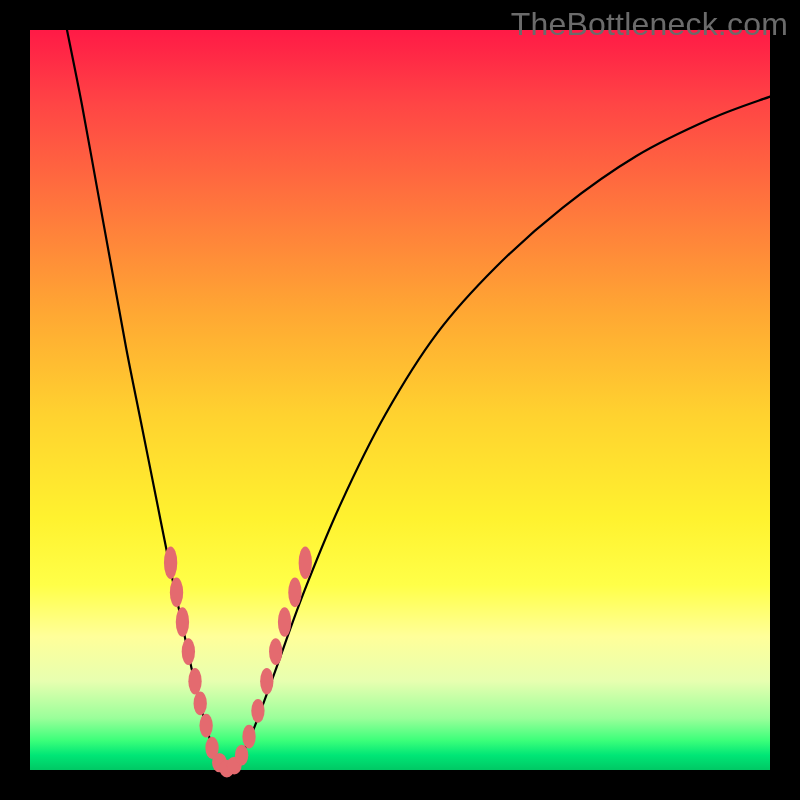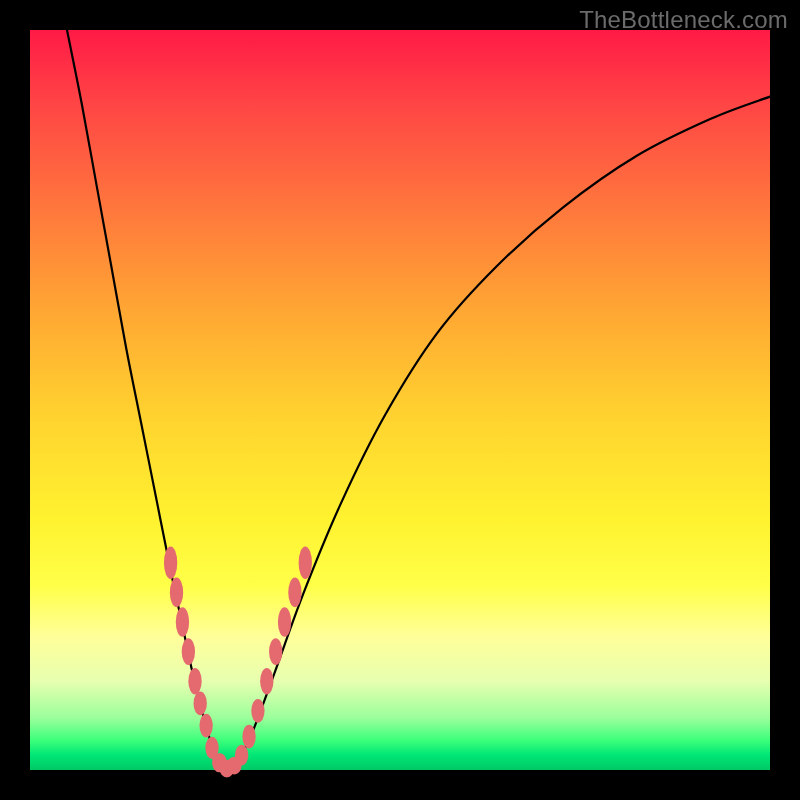--- a/index.html
+++ b/index.html
@@ -38,21 +38,21 @@
       #3cff7a 96%,
       #00e676 98%,
       #00c864 100%
     );
   }
   .watermark {
     position: absolute;
     top: 6px;
     right: 12px;
     color: #6b6b6b;
-    font-size: 24px;
+    font-size: 32px;
     font-weight: 400;
     letter-spacing: 0.2px;
     z-index: 5;
     user-select: none;
   }
   svg.curve {
     position: absolute;
     left: 0;
     top: 0;
     width: 740px;

